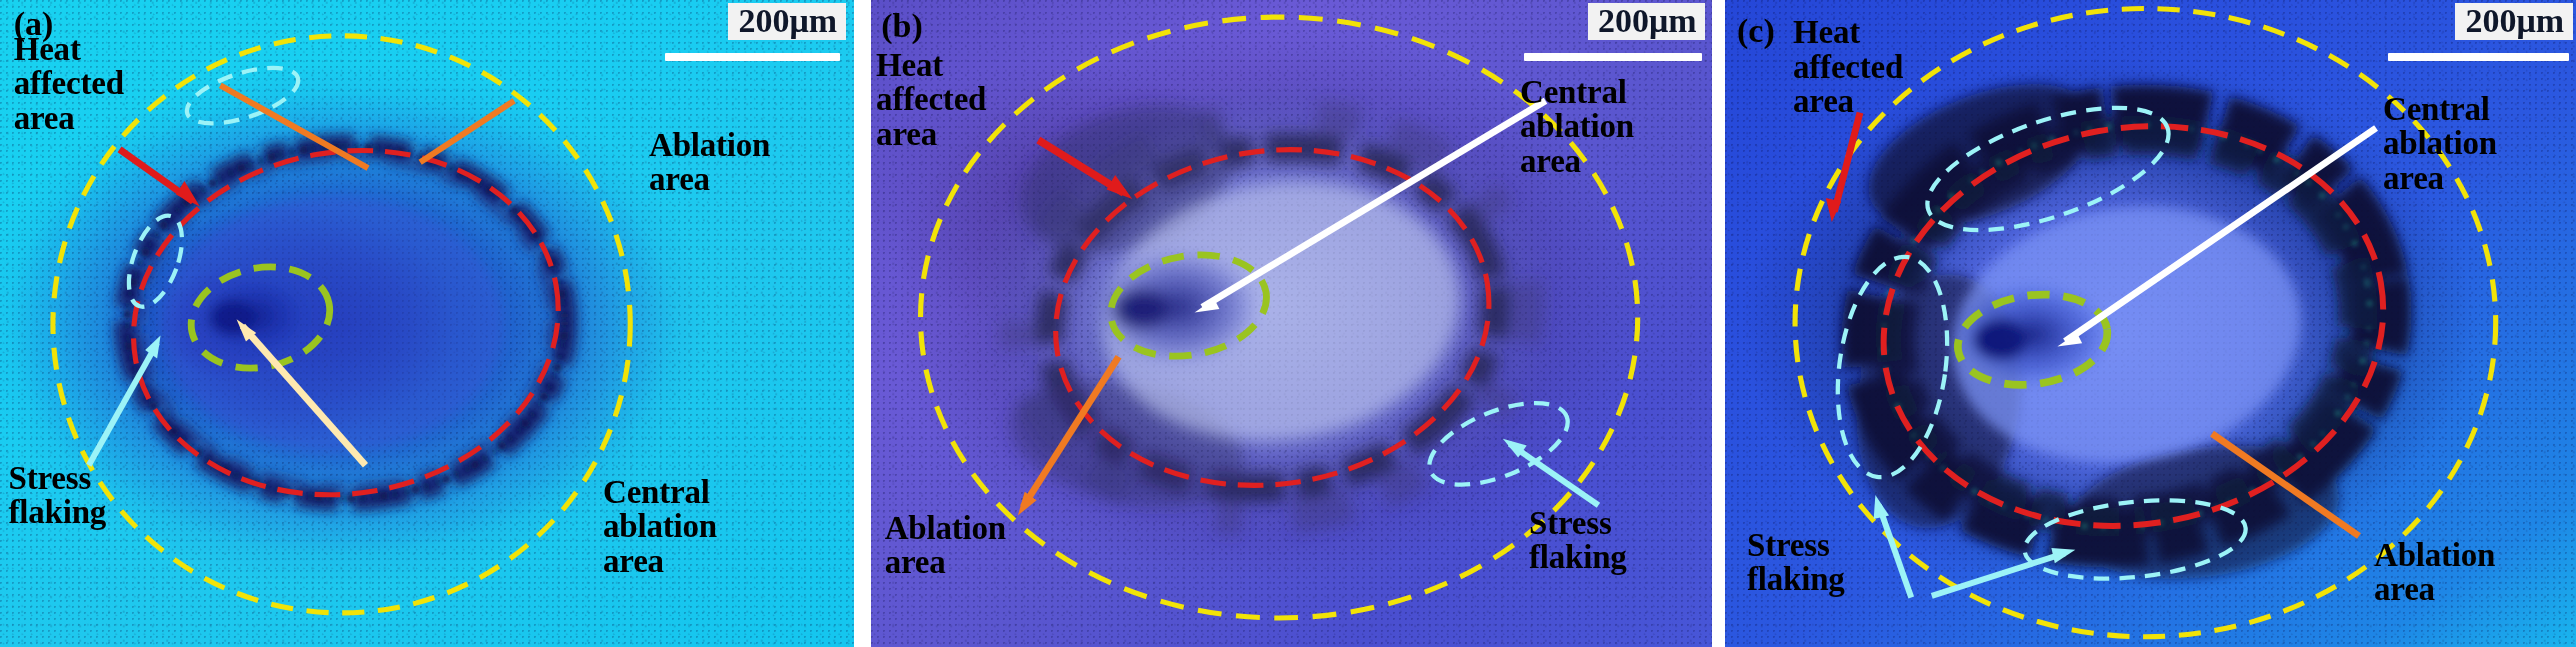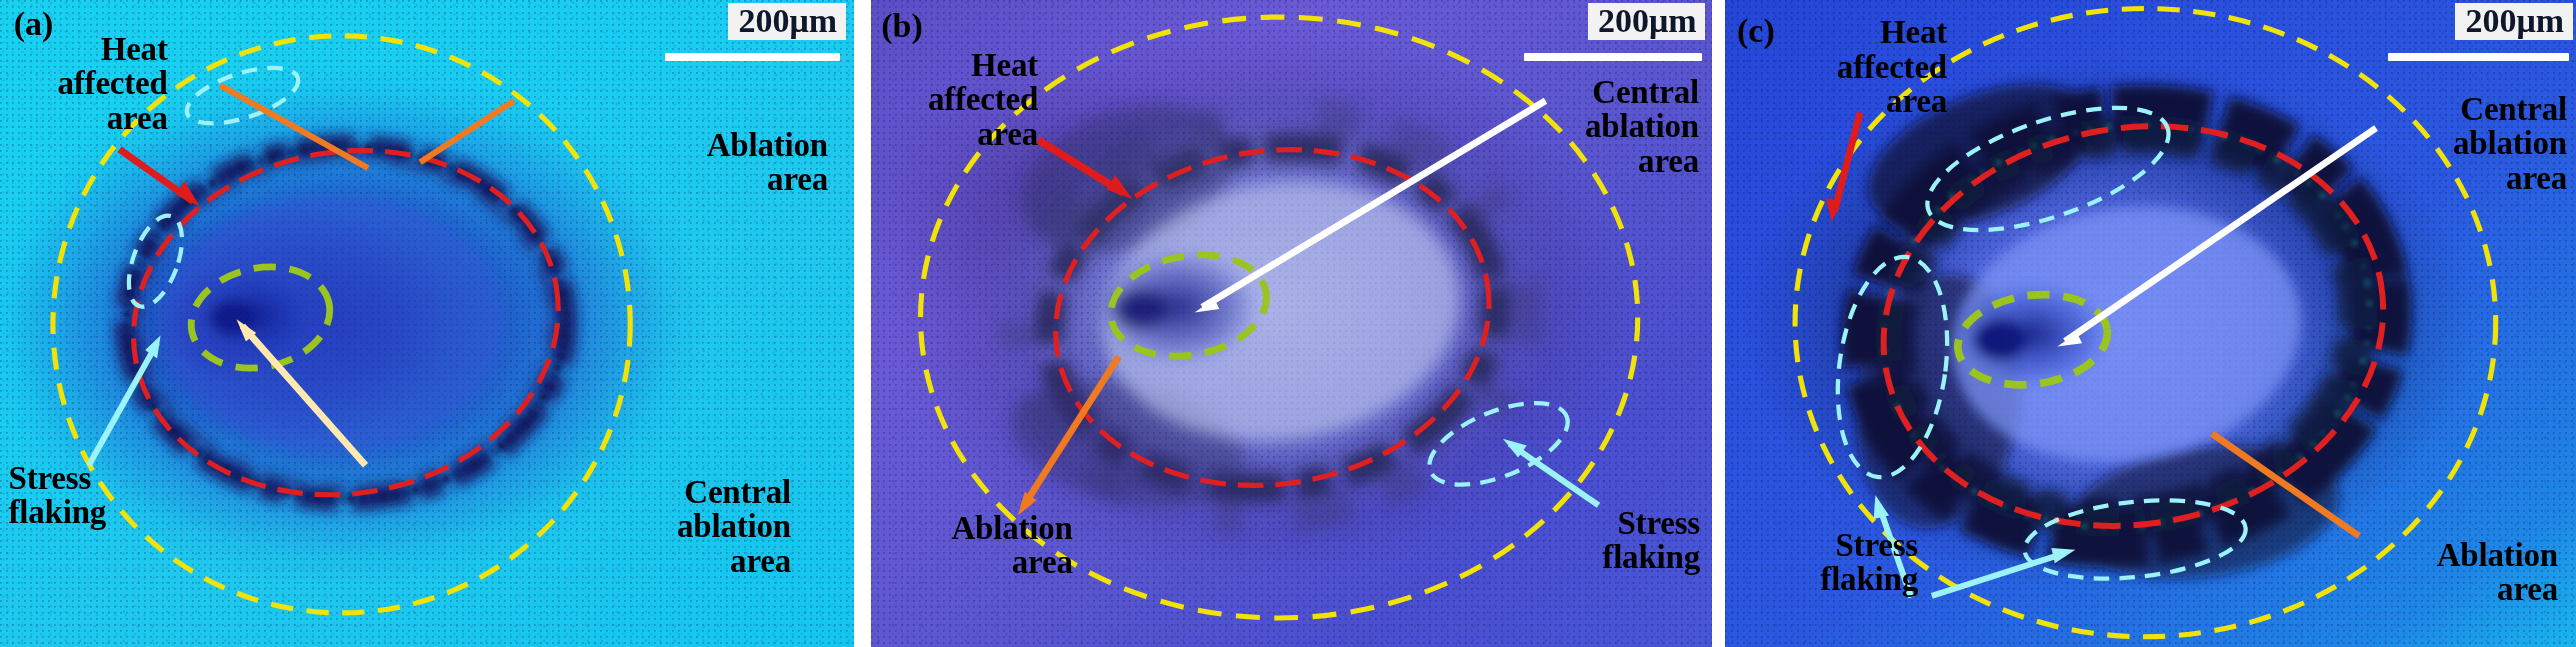--- a/index.html
+++ b/index.html
@@ -60,21 +60,21 @@
       radial-gradient(circle at 7.7px 2.6px, rgba(5,10,60,.30) 0.9px, rgba(0,0,0,0) 1.4px);
   }
   .ovl{position:absolute;inset:0;width:100%;height:100%;}
   
   .lbl{
     position:absolute;
     font-family:"Liberation Serif", serif;
     font-weight:bold;
     color:#000000;
     line-height:1.04;
-    text-align:right;
+    text-align:left;
     white-space:pre-line;
     letter-spacing:-0.2px;
   }
   .panel-id{
     position:absolute;
     font-family:"Liberation Serif", serif;
     font-weight:bold;
     color:#000000;
   }
   

